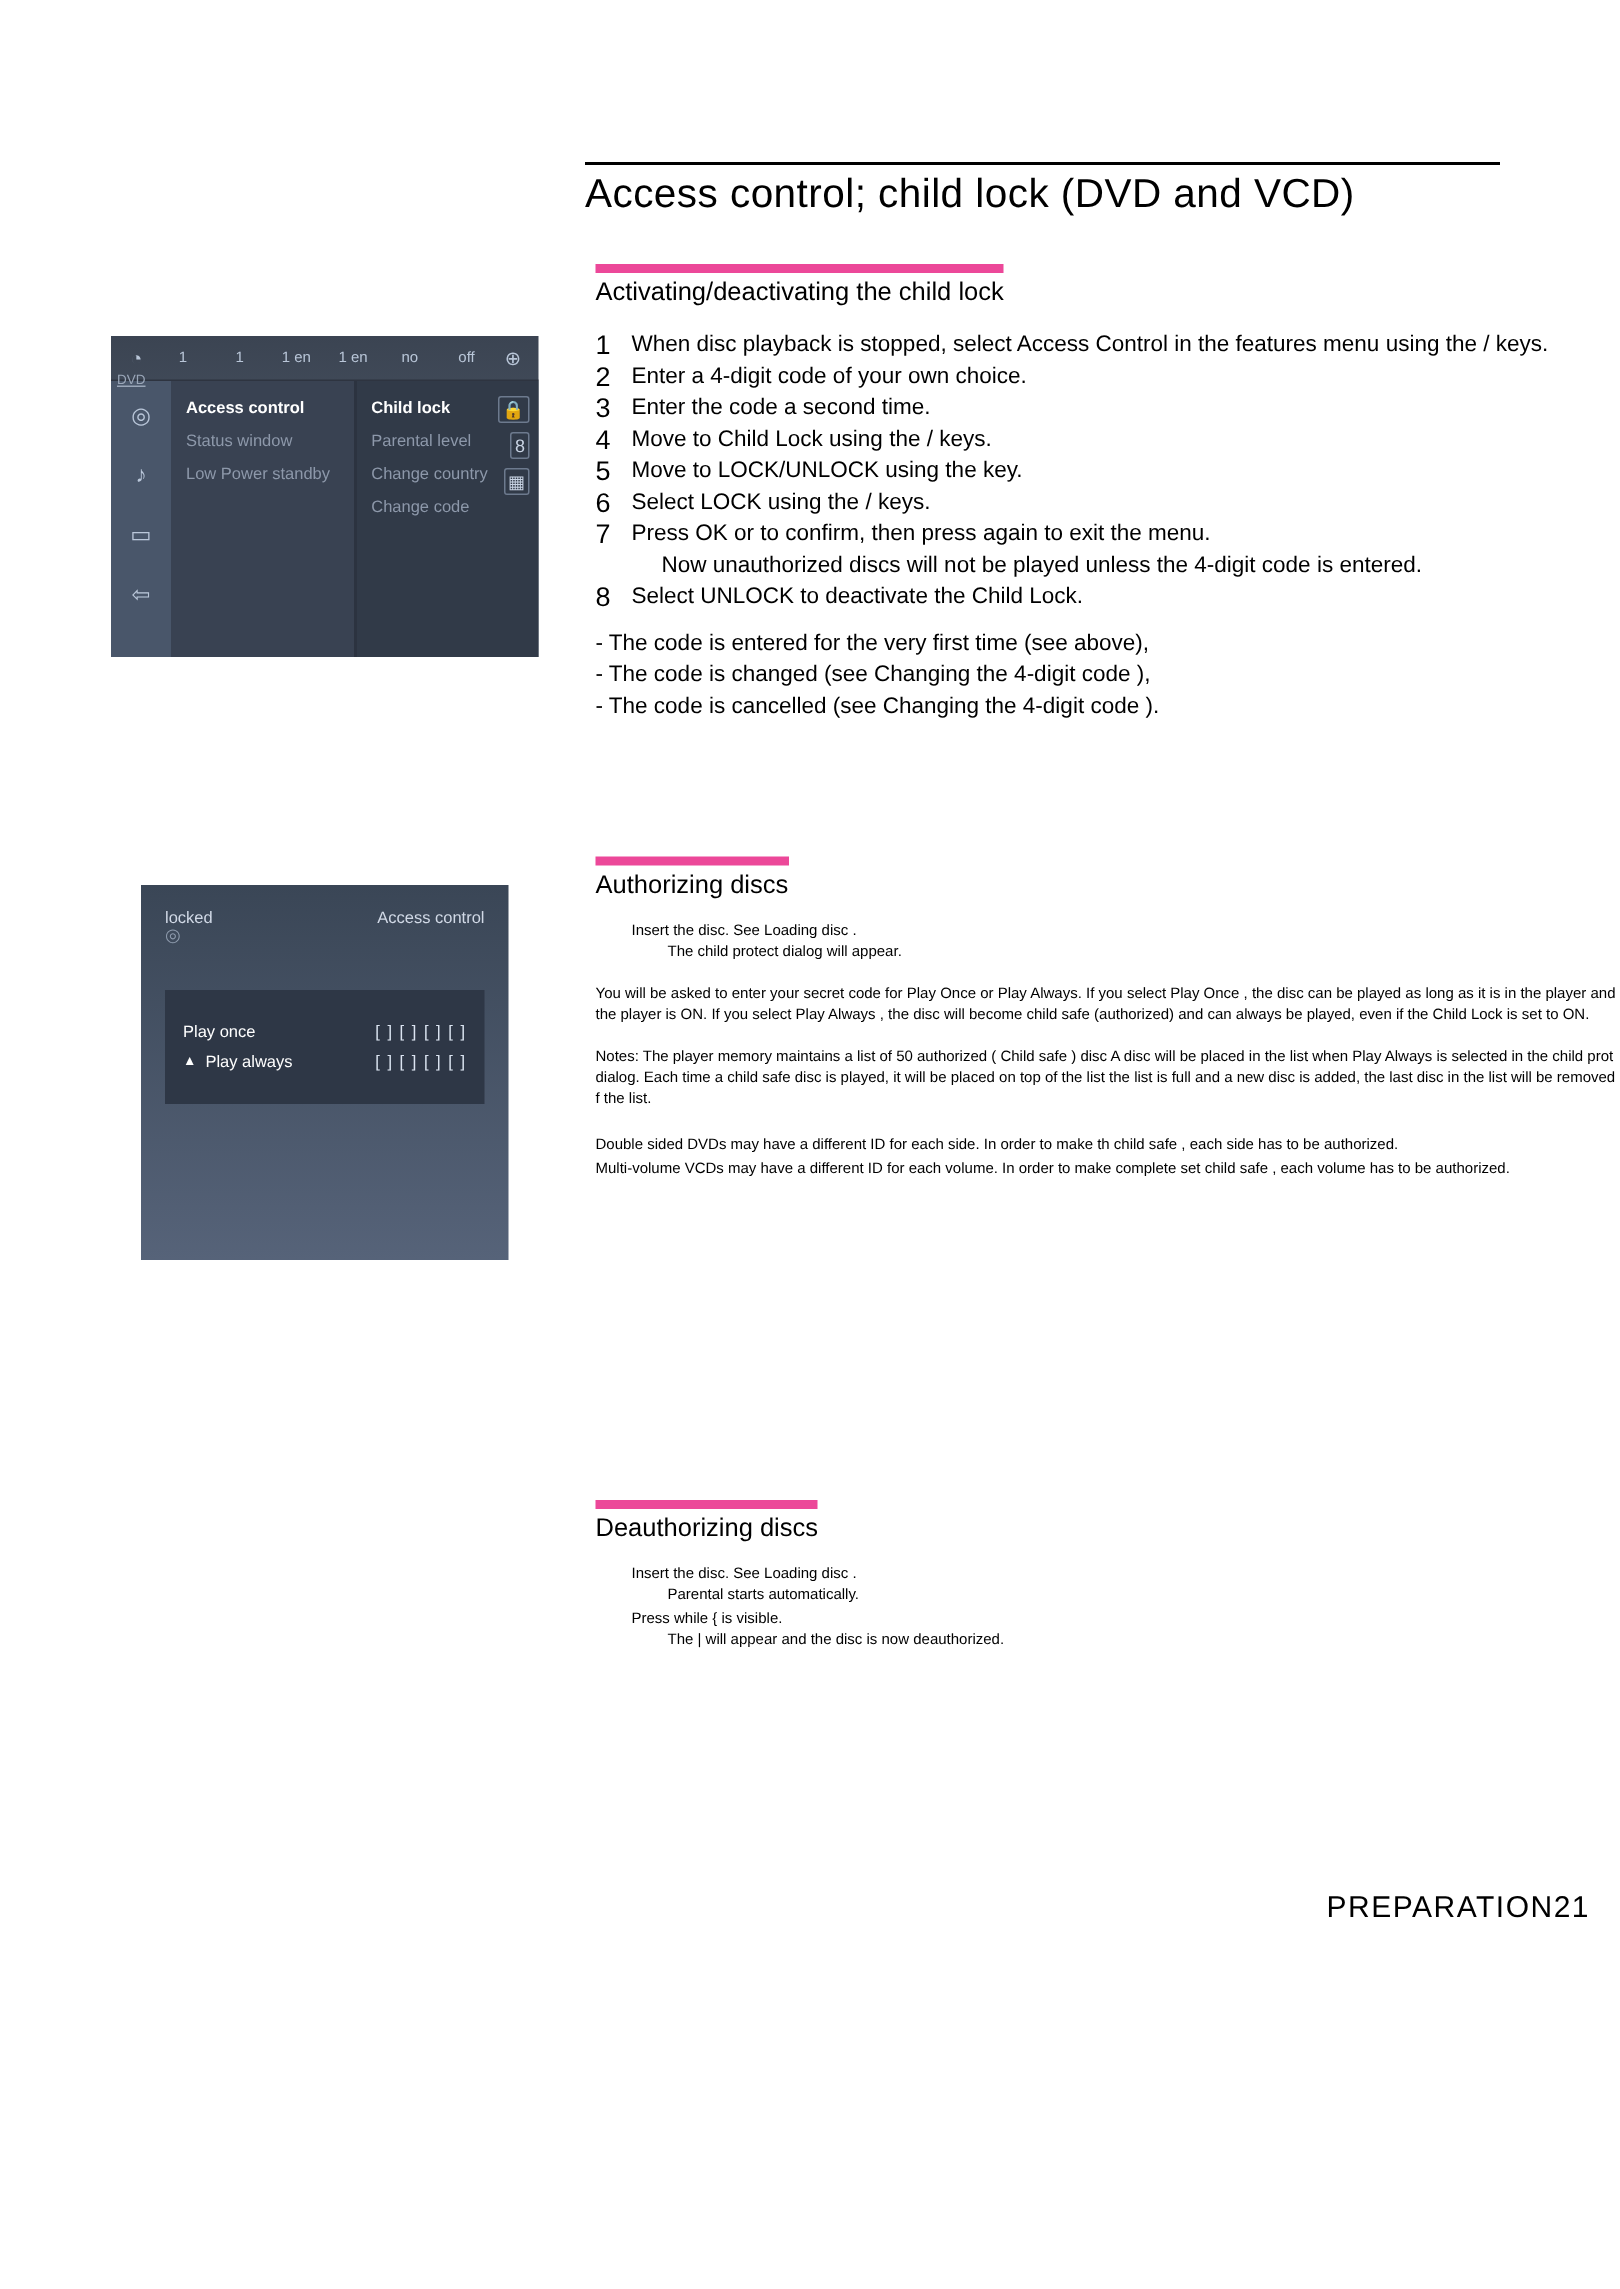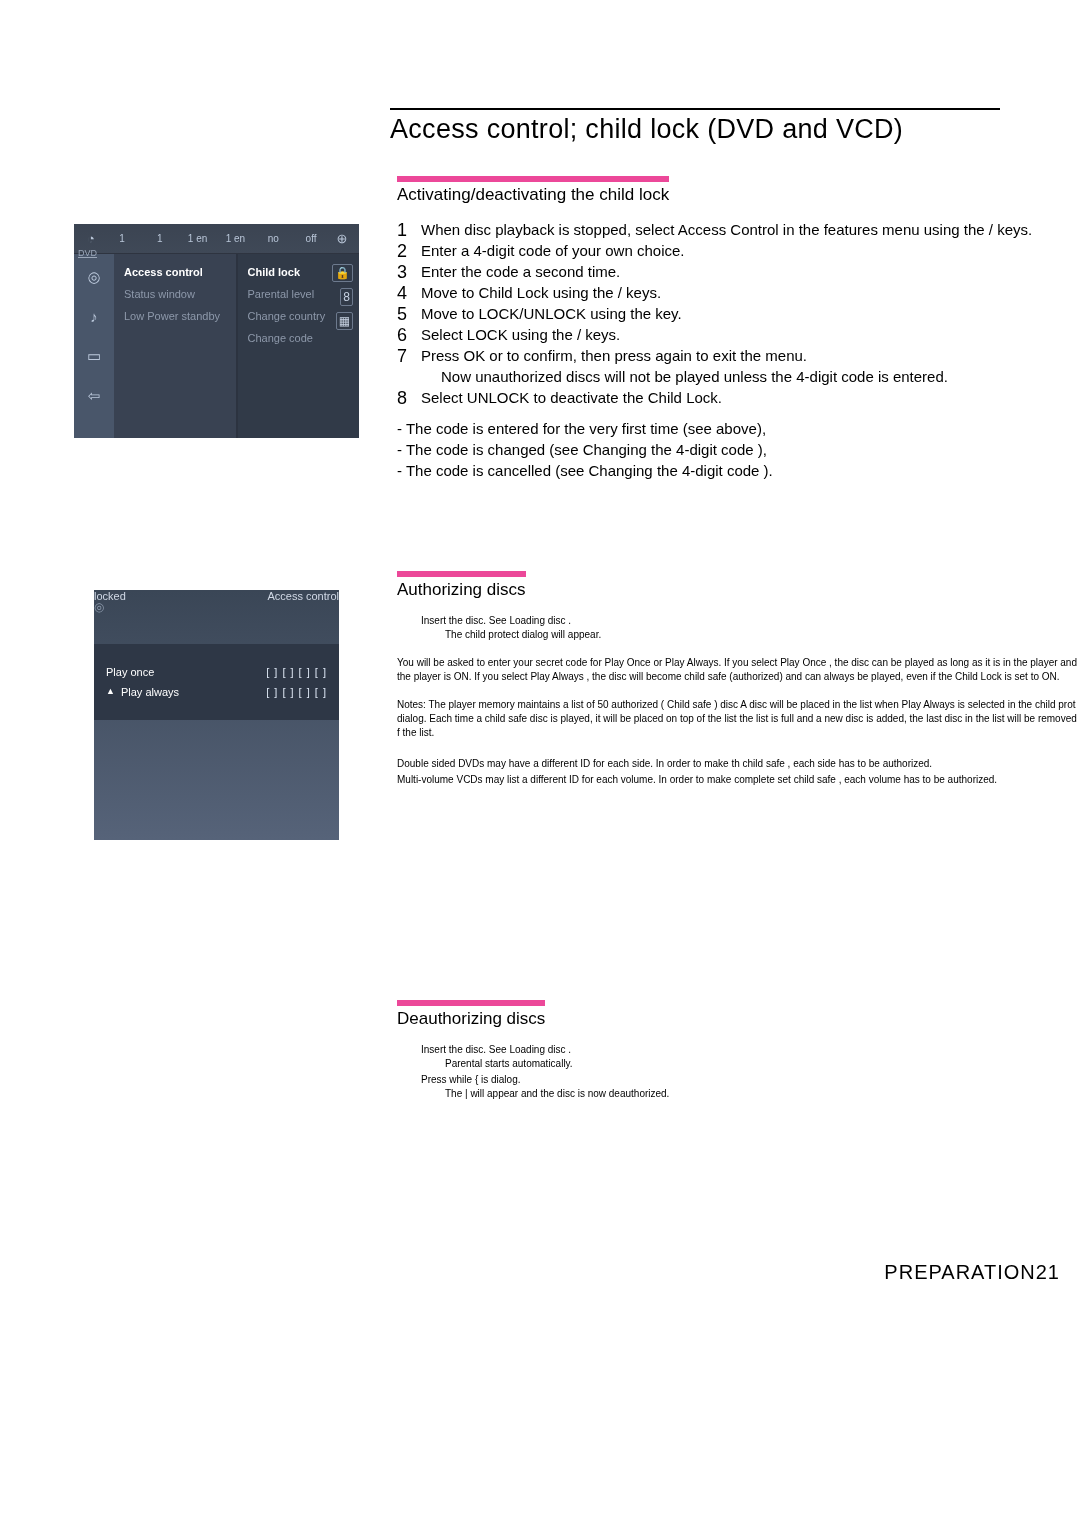--- a/index.html
+++ b/index.html
@@ -156,21 +156,21 @@
   .osd2 {
     position: absolute;
     left: 94px;
     top: 590px;
     width: 245px;
     height: 250px;
     background: linear-gradient(180deg,#3a4656 0%, #566379 100%);
     color: #e0eaf6;
     font-family: "Arial Narrow", Arial, sans-serif;
     font-size: 11px;
-    padding: 0;
+    padding: 16px;
   }
   .osd2 .header {
     display: flex;
     justify-content: space-between;
     color: #d1d9e6;
     margin-bottom: 30px;
     font-size: 11px;
   }
   .osd2 .header .locked .disc { font-size: 12px; display: block; color: #8f9cae; margin-top: -2px; }
   .osd2 .inner {
@@ -295,30 +295,30 @@
 
 <div class="section authorizing">
   <div class="sub-heading">Authorizing discs</div>
   <div class="para indent1">
     <span>Insert the disc. See  Loading disc .</span><br>
     <span class="indent1" style="display:inline-block">The  child protect  dialog will appear.</span>
   </div>
   <div class="para">You will be asked to enter your secret code for  Play Once  or  Play Always.  If you select  Play Once , the disc can be played as long as it is in the player and the player is ON. If you select  Play Always , the disc will become child safe (authorized) and can always be played, even if the Child Lock is set to ON.</div>
   <div class="para" style="margin-bottom:17px">Notes: The player memory maintains a list of 50 authorized ( Child safe ) disc A disc will be placed in the list when  Play Always  is selected in the  child prot dialog. Each time a  child safe  disc is played, it will be placed on top of the list the list is full and a new disc is added, the last disc in the list will be removed f the list.</div>
   <div class="para" style="margin-bottom:2px">Double sided DVDs may have a different ID for each side. In order to make th  child safe , each side has to be authorized.</div>
-  <div class="para">Multi-volume VCDs may list a different ID for each volume. In order to make complete set  child safe , each volume has to be authorized.</div>
+  <div class="para">Multi-volume VCDs may have a different ID for each volume. In order to make complete set  child safe , each volume has to be authorized.</div>
 </div>
 
 <div class="section deauthorizing">
   <div class="sub-heading">Deauthorizing discs</div>
   <div class="para indent1" style="margin-bottom:2px">
     <span>Insert the disc. See  Loading disc .</span><br>
     <span class="indent1" style="display:inline-block">Parental starts automatically.</span>
   </div>
   <div class="para indent1">
-    <span>Press    while {    is dialog.</span><br>
+    <span>Press    while {    is visible.</span><br>
     <span class="indent1" style="display:inline-block">The |    will appear and the disc is now deauthorized.</span>
   </div>
 </div>
 
 <div class="page-label">
   <span>PREPARATION</span><span>21</span>
 </div>
 
 </body></html>

